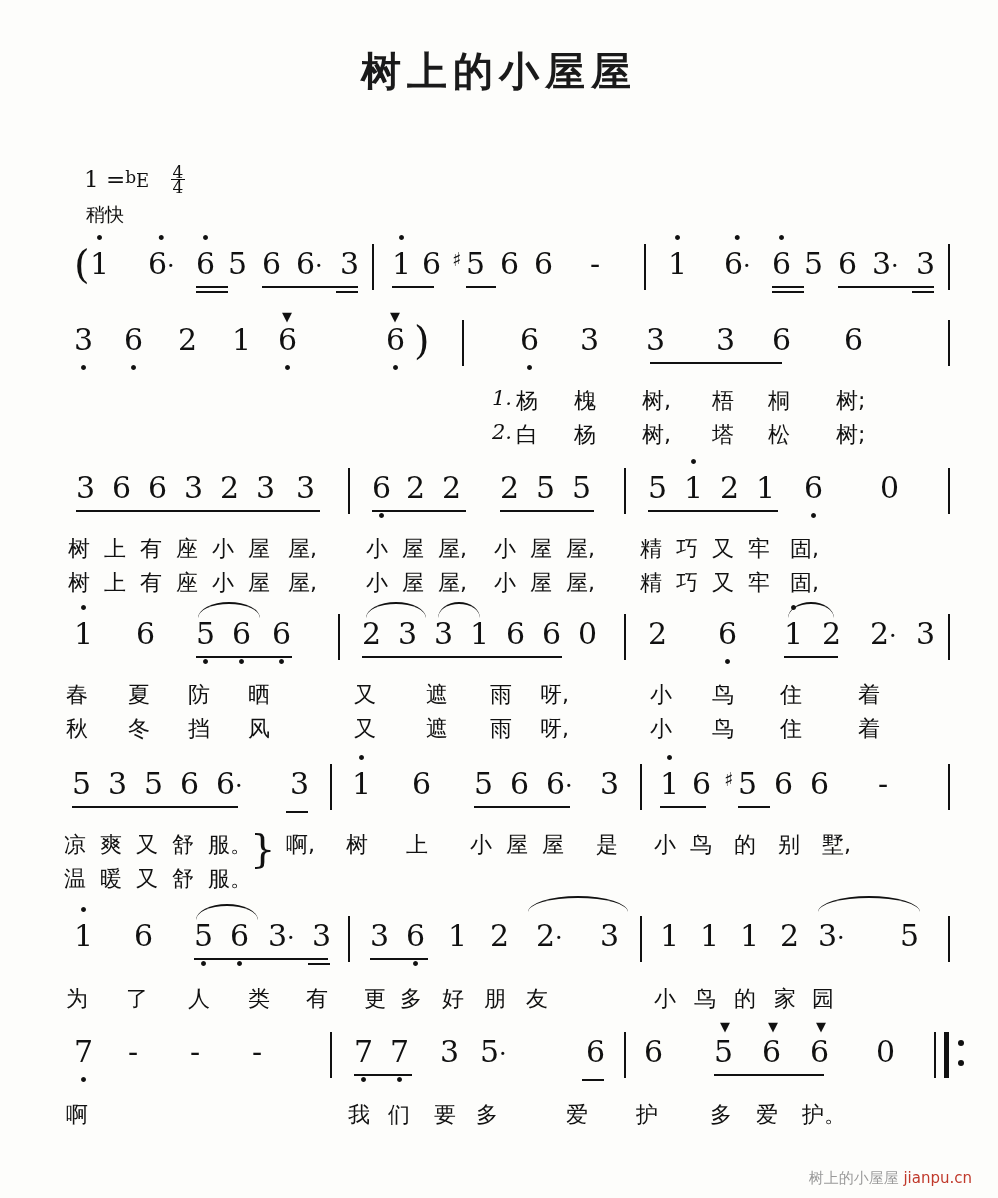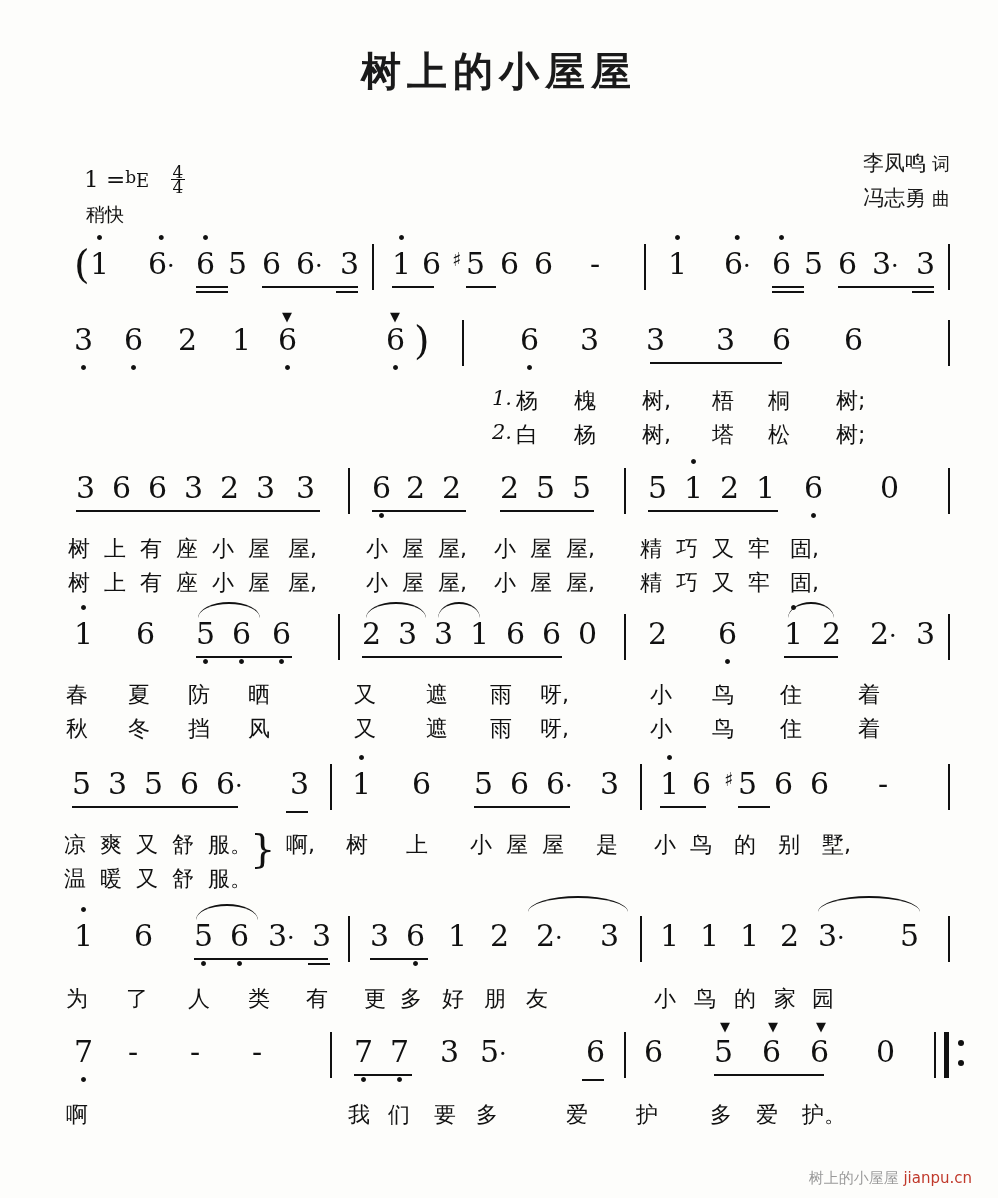--- a/index.html
+++ b/index.html
@@ -210,28 +210,20 @@
   }
   .footer .hl { color: #c0392b; }
 </style>
 </head>
 <body>
 
 <div id="sheet">
 
   <div class="title">树上的小屋屋</div>
 
-  <div class="credits">
-    <div>
-      <span>李凤鸣</span><span class="role">词</span>
-    </div>
-    <div>
-      <span>冯志勇</span><span class="role">曲</span>
-    </div>
-  </div>
 
   <div class="keysig">
     <span>1 =</span><span class="flat">b</span><span class="ltr">E</span>
     <span class="meter">
       <span class="num">4</span>
       <span>4</span>
     </span>
   </div>
   <div class="tempo">稍快</div>
 

